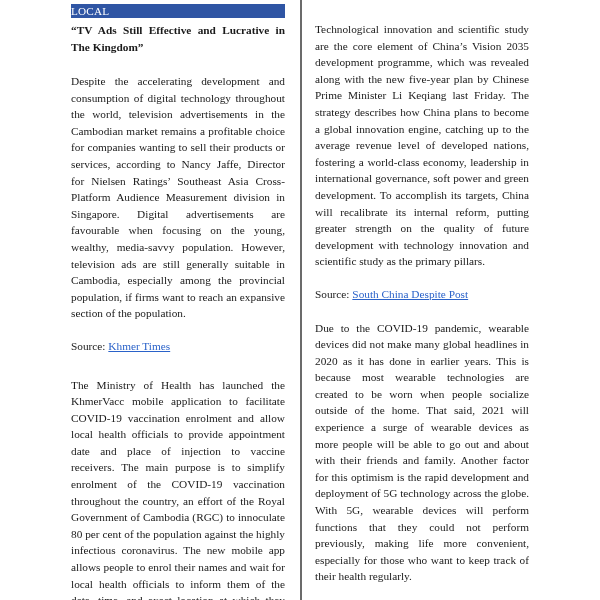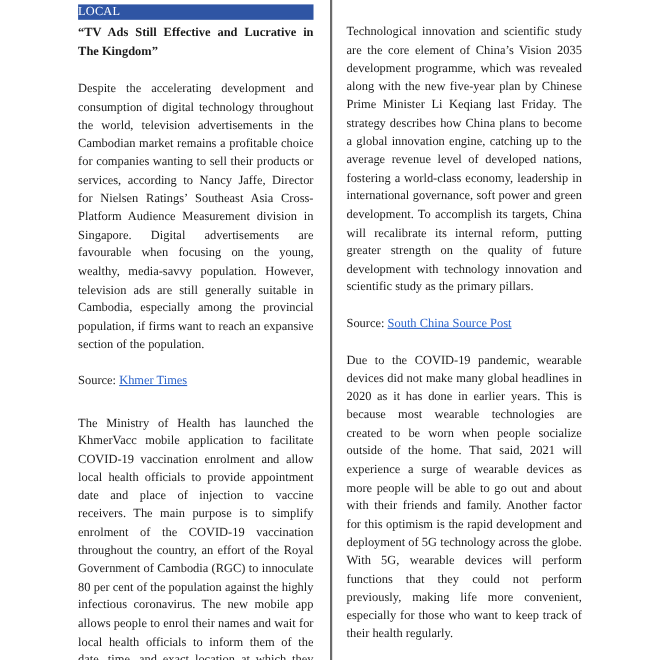--- a/index.html
+++ b/index.html
@@ -37,20 +37,20 @@
   <div class="article2">
     <p class="body">The Ministry of Health has launched the KhmerVacc mobile application to facilitate COVID-19 vaccination enrolment and allow local health officials to provide appointment date and place of injection to vaccine receivers. The main purpose is to simplify enrolment of the COVID-19 vaccination throughout the country, an effort of the Royal Government of Cambodia (RGC) to innoculate 80 per cent of the population against the highly infectious coronavirus. The new mobile app allows people to enrol their names and wait for local health officials to inform them of the date, time, and exact location at which they will get the vaccination.</p>
   </div>
 </div>
 
 <div class="col col-right">
 
   <div>
     <p class="body">Technological innovation and scientific study are the core element of China’s Vision 2035 development programme, which was revealed along with the new five-year plan by Chinese Prime Minister Li Keqiang last Friday. The strategy describes how China plans to become a global innovation engine, catching up to the average revenue level of developed nations, fostering a world-class economy, leadership in international governance, soft power and green development. To accomplish its targets, China will recalibrate its internal reform, putting greater strength on the quality of future development with technology innovation and scientific study as the primary pillars.</p>
     <p class="source">
-      <span>Source: </span><a>South China Source Post</a>
+      <span>Source: </span><a>South China Despite Post</a>
     </p>
   </div>
 
   <div class="article2-right">
     <p class="body">Due to the COVID-19 pandemic, wearable devices did not make many global headlines in 2020 as it has done in earlier years. This is because most wearable technologies are created to be worn when people socialize outside of the home. That said, 2021 will experience a surge of wearable devices as more people will be able to go out and about with their friends and family. Another factor for this optimism is the rapid development and deployment of 5G technology across the globe. With 5G, wearable devices will perform functions that they could not perform previously, making life more convenient, especially for those who want to keep track of their health regularly.</p>
   </div>
 </div>
 
 </body></html>

